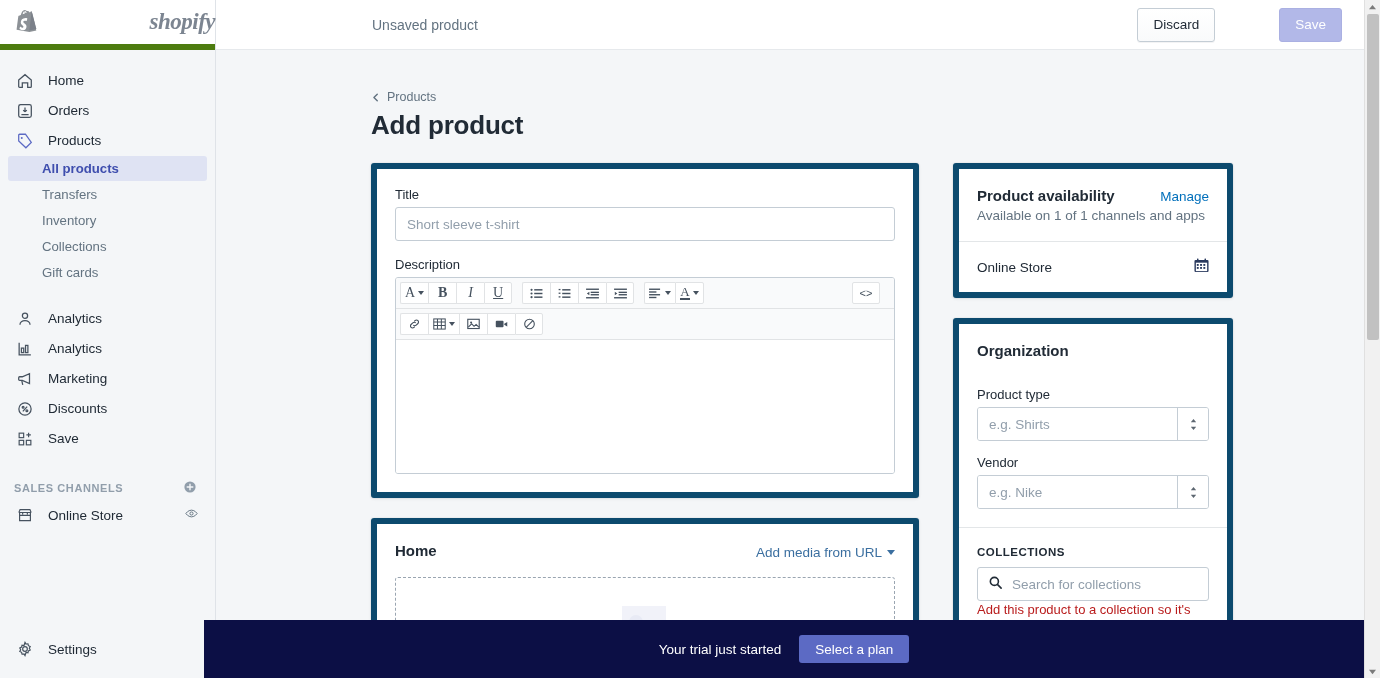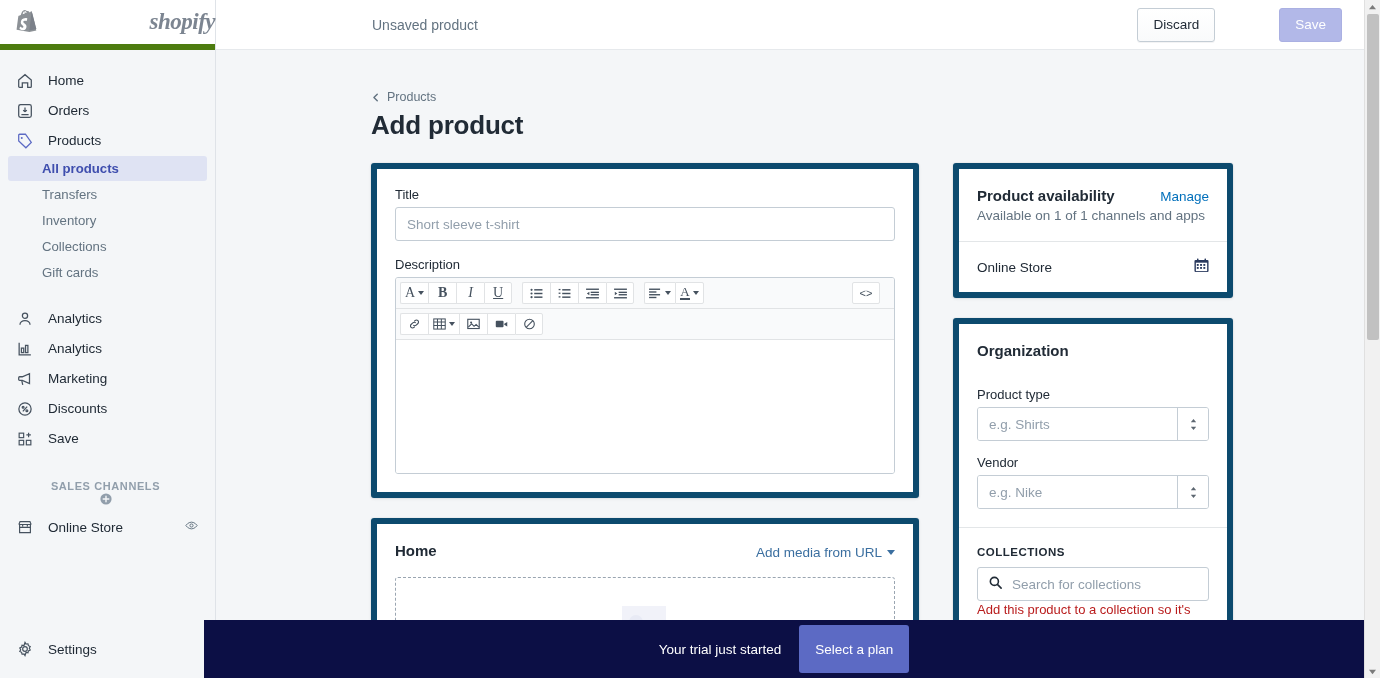--- a/index.html
+++ b/index.html
@@ -53,21 +53,21 @@
     height:25px; margin:0 8px 1px 8px;
     padding-left:34px; border-radius:3px;
     font-size:13.2px; color:#637381; cursor:pointer;
   }
   .sub-item.active { background:#dfe3f3; color:#3f4eae; font-weight:600; }
   .nav-sep { height:18px; }
   .section-head {
     display:flex; align-items:center; justify-content:space-between;
     margin:8px 18px 4px 14px;
     font-size:11px; font-weight:700; letter-spacing:0.6px;
-    color:#919eab; text-transform:uppercase;flex-direction:column;
+    color:#919eab; text-transform:uppercase;
   }
   .section-head .plus { cursor:pointer; }
   .channel-row {
     display:flex; align-items:center;
     height:30px; margin:0 8px; padding-left:6px; padding-right:8px;
     font-size:13.5px; color:#212b36; cursor:pointer;
   }
   .channel-row .ico { width:22px; flex:0 0 22px; margin-right:12px; display:flex; justify-content:center; }
   .channel-row .grow { flex:1 1 auto; }
   .settings-row {
@@ -173,21 +173,21 @@
   .search-wrap input::placeholder { color:#919eab; }
   .help { font-size:13px; color:#b91c1c; line-height:1.45; }
 
   
   .banner {
     position:absolute; left:204px; right:16px; bottom:0; height:58px;
     background:#0c0f45; display:flex; align-items:center; justify-content:center; gap:18px;
     z-index:20;
   }
   .banner-text { color:#ffffff; font-size:13.5px; }
-  .banner-btn { background:#5c6ac4; color:#fff; height:48px; padding:0 16px; border-radius:3px; font-size:13.5px; display:flex; align-items:center; cursor:pointer; }
+  .banner-btn { background:#5c6ac4; color:#fff; height:28px; padding:0 16px; border-radius:3px; font-size:13.5px; display:flex; align-items:center; cursor:pointer; }
 
   
   .scrollbar { position:absolute; top:0; right:0; width:16px; height:678px; background:#f1f1f1; border-left:1px solid #e0e0e0; z-index:40; }
   .sb-arrow { height:14px; display:flex; align-items:center; justify-content:center; }
   .sb-thumb { position:absolute; top:14px; left:2px; width:12px; height:326px; background:#c1c1c1; border-radius:2px; cursor:pointer; }
   .sb-bottom { position:absolute; bottom:0; left:0; right:0; }
 </style>
 </head>
 <body>
 

